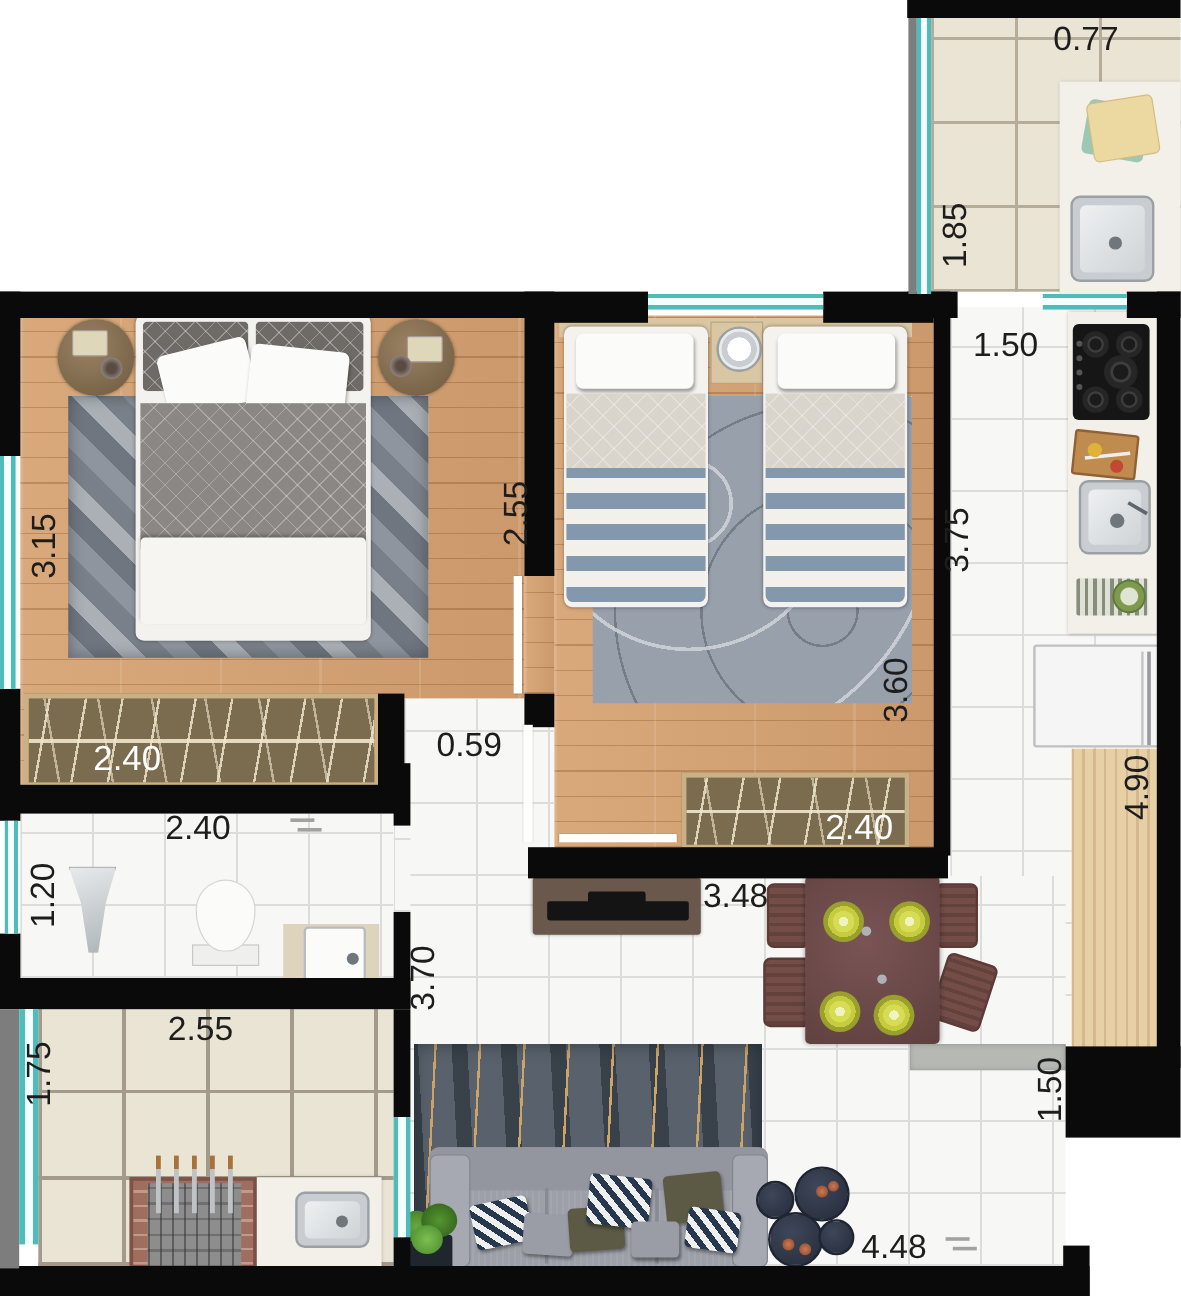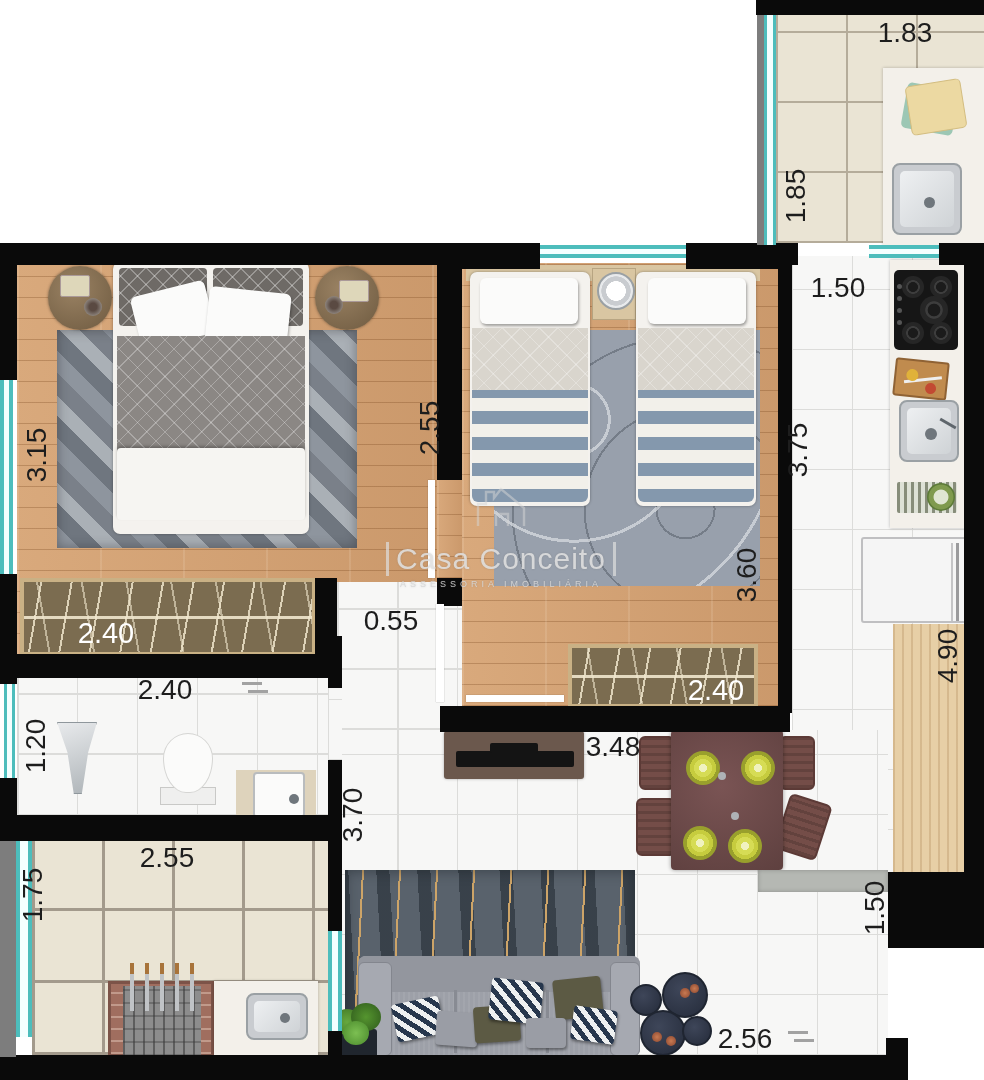--- a/index.html
+++ b/index.html
@@ -322,46 +322,34 @@
     <div class="ctable" style="left:0;top:14px;width:32px;height:32px"></div>
     <div class="ctable" style="left:10px;top:40px;width:46px;height:46px"></div>
     <div class="ctable" style="left:52px;top:46px;width:30px;height:30px"></div>
     <div class="copper" style="left:50px;top:18px;width:10px;height:10px"></div>
     <div class="copper" style="left:60px;top:14px;width:9px;height:9px"></div>
     <div class="copper" style="left:22px;top:62px;width:10px;height:10px"></div>
     <div class="copper" style="left:36px;top:66px;width:10px;height:10px"></div>
   </div>
   <div class="symb" style="left:786px;top:1030px"></div>
 
-  <div class="dim" style="left:865px;top:18px">1.83</div>
+  <div class="dim" style="left:865px;top:18px">0.77</div>
   <div class="dimR" style="left:751px;top:181px">1.85</div>
   <div class="dim" style="left:798px;top:273px">1.50</div>
   <div class="dimR" style="left:753px;top:435px">3.75</div>
   <div class="dimR" style="left:903px;top:641px">4.90</div>
   <div class="dimR" style="left:-8px;top:440px">3.15</div>
   <div class="dimR" style="left:385px;top:413px">2.55</div>
   <div class="dimW" style="left:66px;top:617px">2.40</div>
   <div class="dimR" style="left:702px;top:560px">3.60</div>
   <div class="dimW" style="left:676px;top:674px">2.40</div>
-  <div class="dim" style="left:351px;top:606px">0.55</div>
+  <div class="dim" style="left:351px;top:606px">0.59</div>
   <div class="dim" style="left:125px;top:675px">2.40</div>
   <div class="dimR" style="left:-9px;top:731px">1.20</div>
   <div class="dim" style="left:127px;top:843px">2.55</div>
   <div class="dimR" style="left:-12px;top:880px">1.75</div>
   <div class="dimR" style="left:308px;top:800px">3.70</div>
   <div class="dim" style="left:573px;top:732px">3.48</div>
-  <div class="dim" style="left:705px;top:1024px">2.56</div>
+  <div class="dim" style="left:705px;top:1024px">4.48</div>
   <div class="dimR" style="left:830px;top:893px">1.50</div>
 
-  <div class="wm">
-    <svg width="62" height="66" viewBox="0 0 62 66" style="opacity:.5">
-      <path d="M8 52 V30 H16 V18 H24 V24 L31 15 L54 34 V52" fill="none" stroke="#d6d6d6" stroke-width="2.4"></path>
-      <path d="M26 52 V40 H38 V52" fill="none" stroke="#d6d6d6" stroke-width="2.4"></path>
-    </svg>
-    <div class="wm-brand">
-      <span class="wm-brk"></span>
-      <span class="txt">Casa Conceito</span>
-      <span class="wm-brk"></span>
-    </div>
-    <div class="wm-sub">ASSESSORIA IMOBILIÁRIA</div>
-  </div>
 
 </div>
 
 </body></html>

